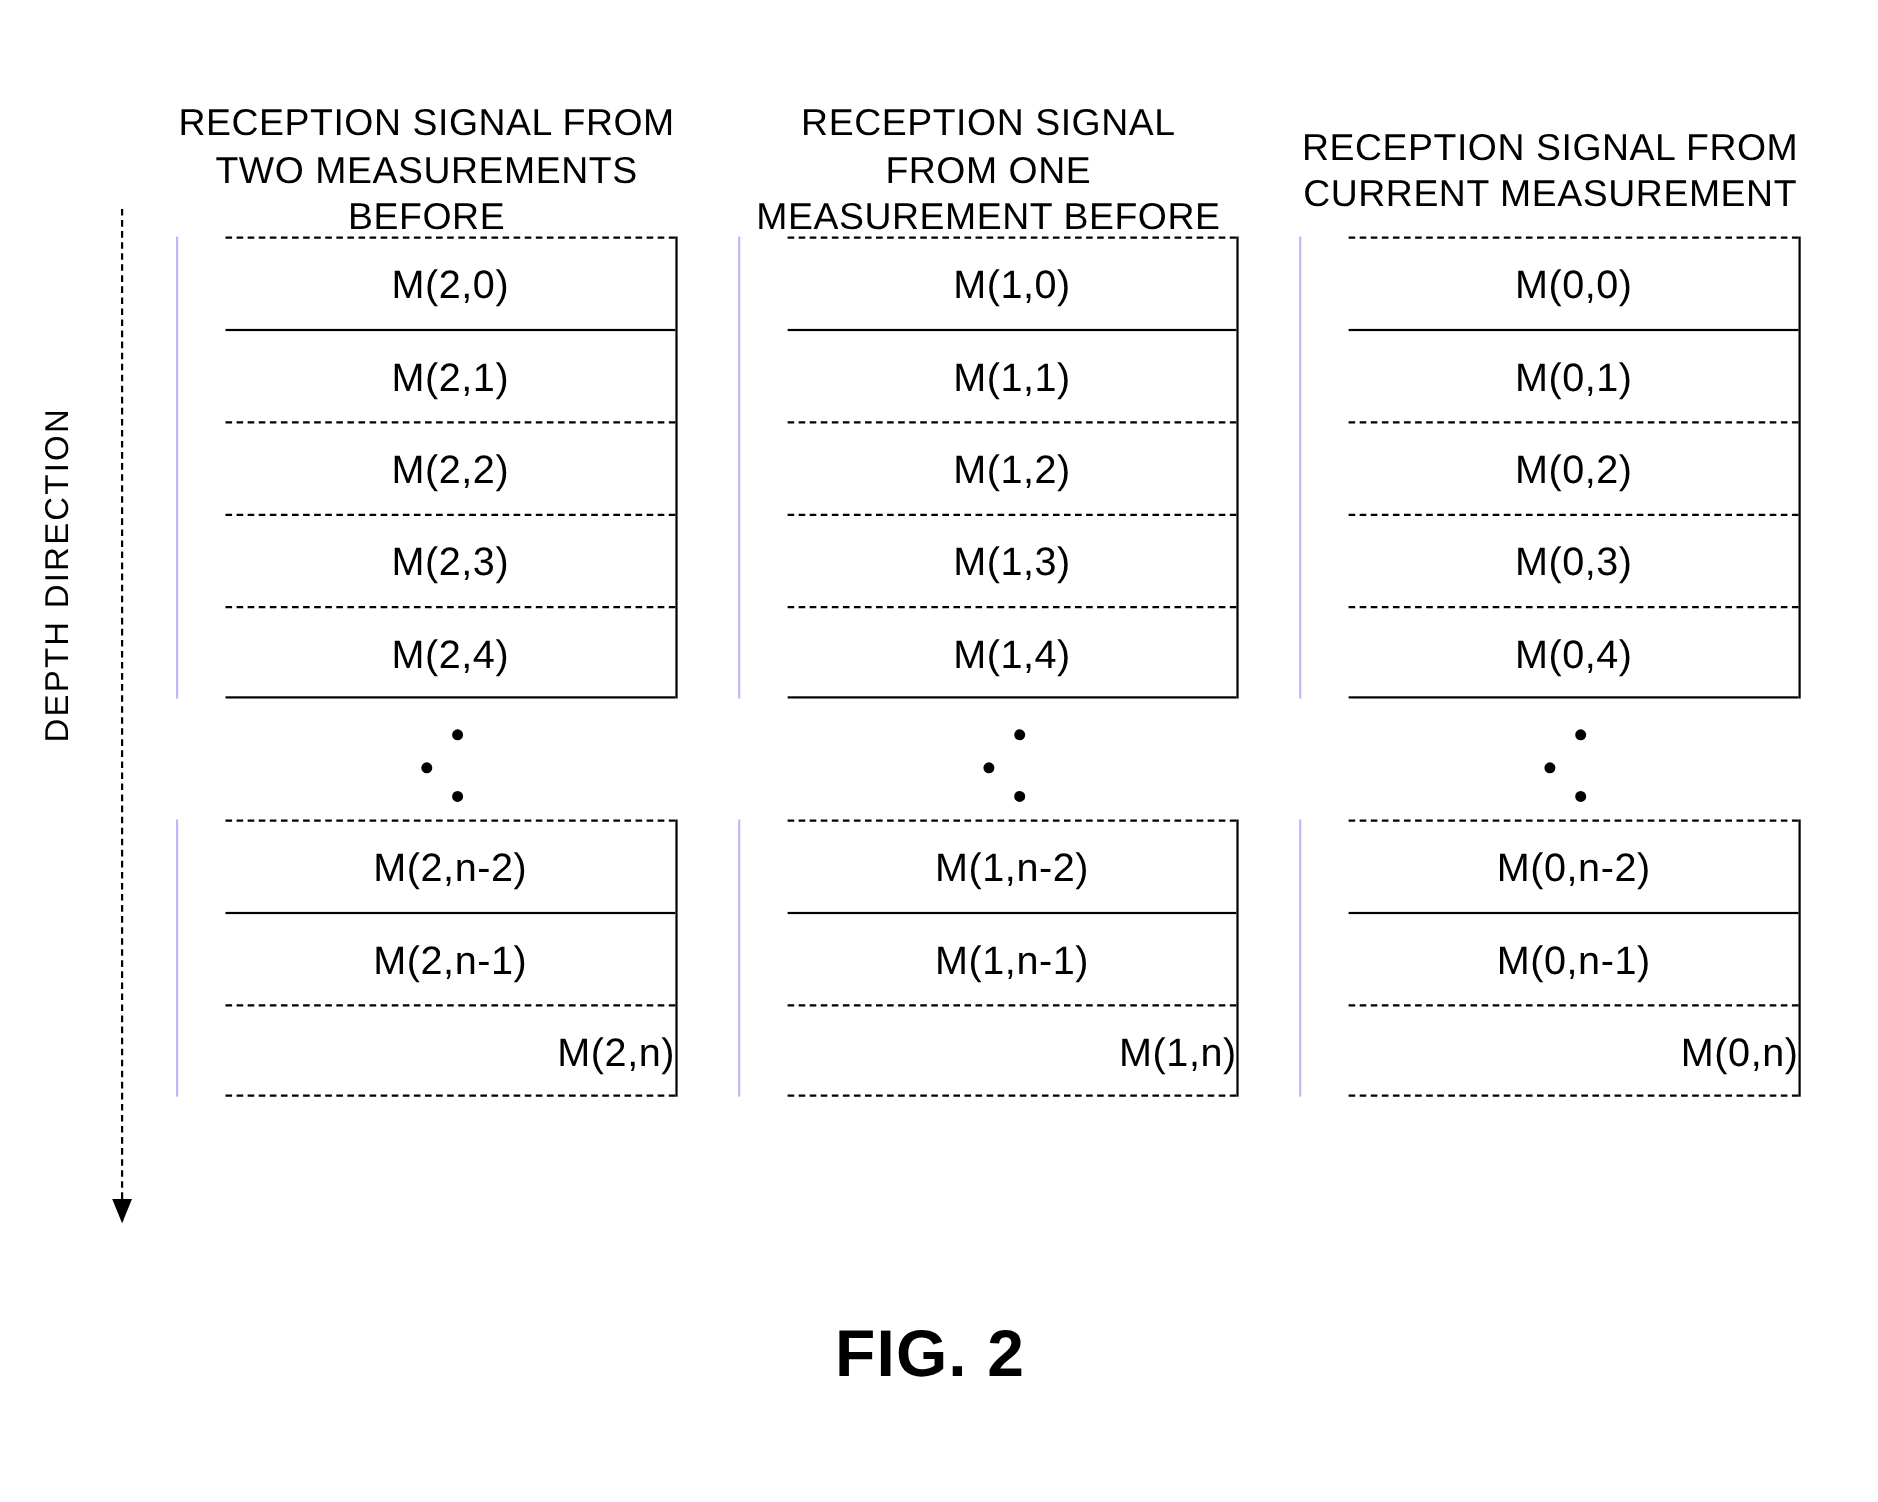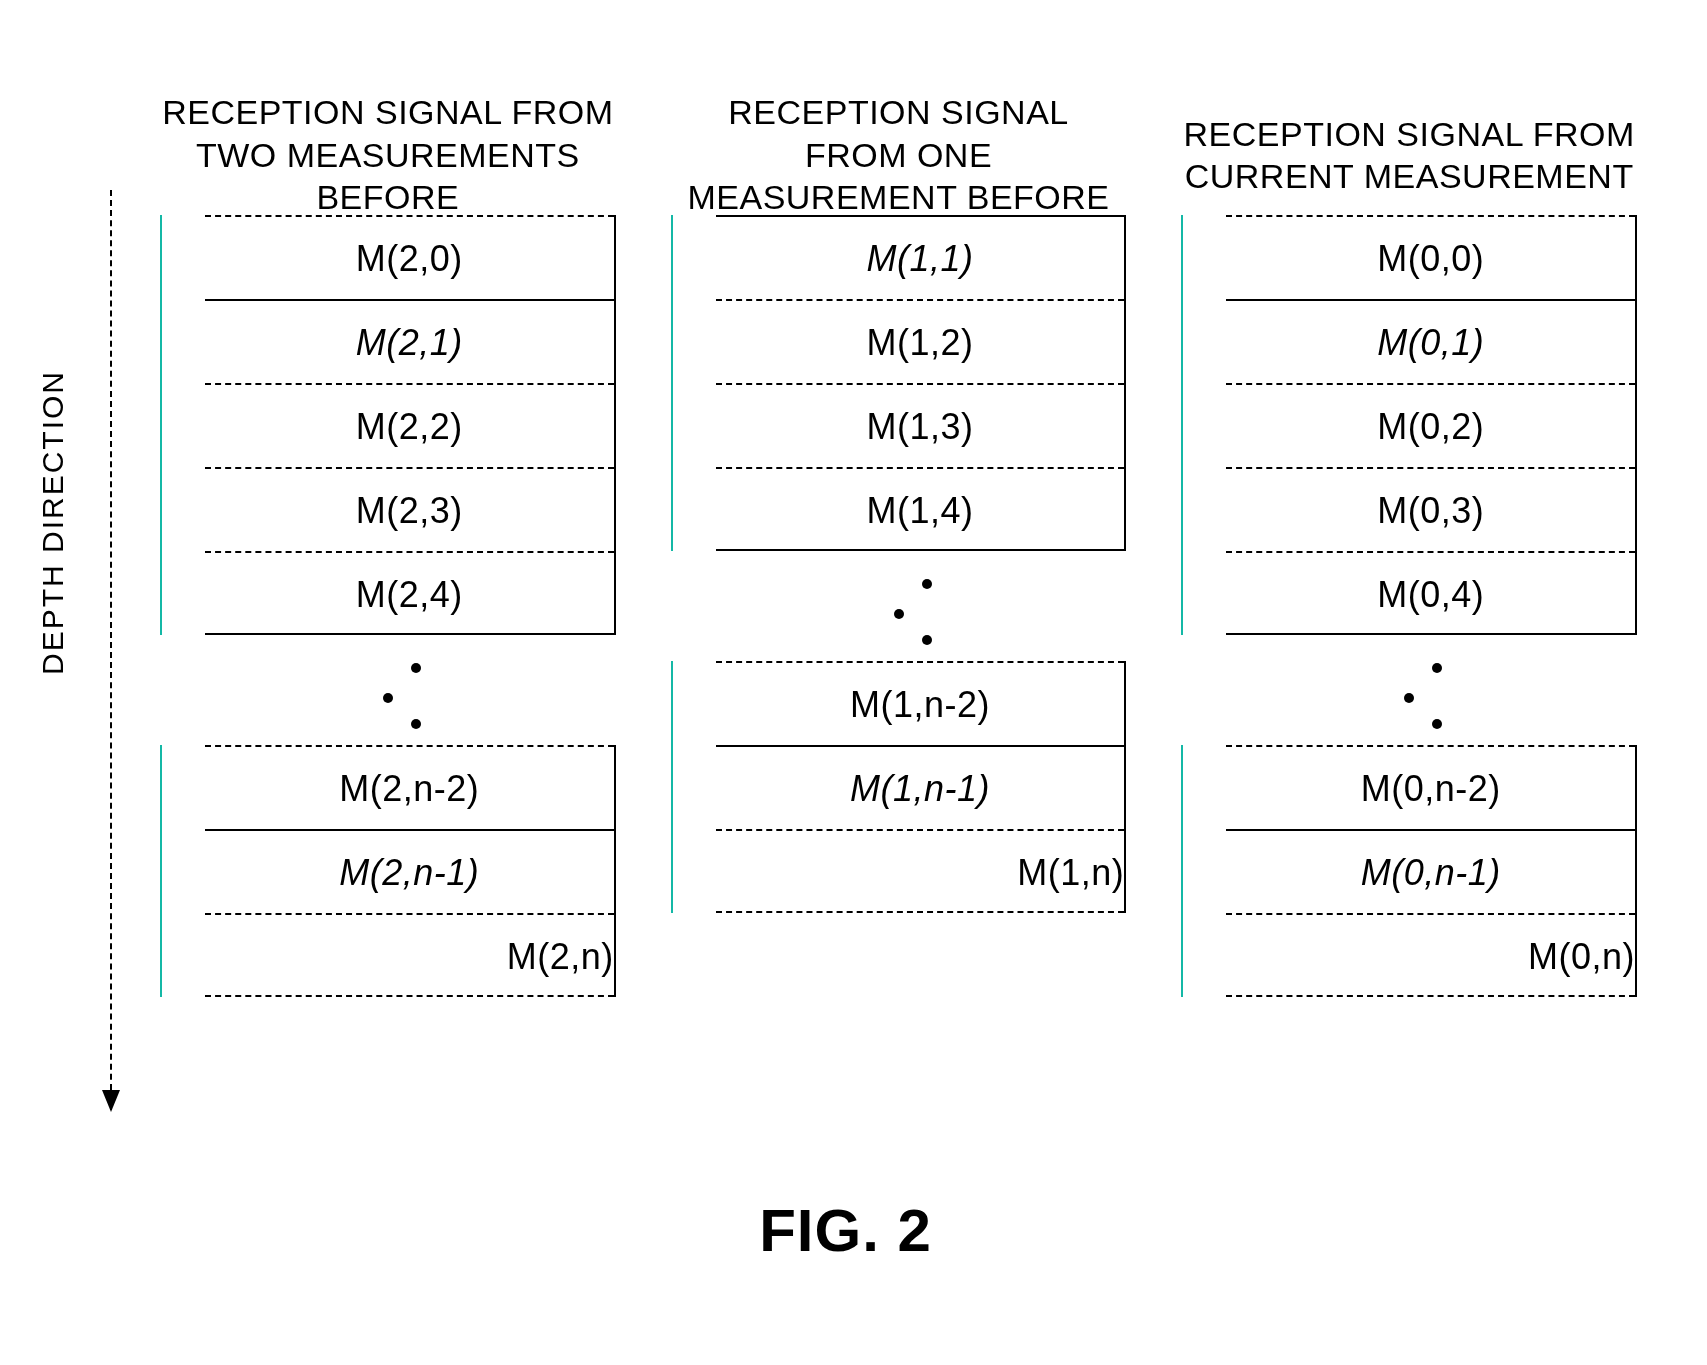--- a/index.html
+++ b/index.html
@@ -49,38 +49,38 @@
     white-space: pre-line;
   }
 
   .block {
     width: 100%;
     box-sizing: border-box;
   }
 
   
   .group {
-    border-left: 2px solid #14b8a6;
+    border-left: 2px solid #c4b5fd;
     border-right: 2px solid #000;
     width: 100%;
     box-sizing: border-box;
     padding-left: 43px;
   }
   .row {
     height: 84px;
     line-height: 84px;
     text-align: center;
     font-size: 36px;
     font-family: "Arial Narrow", Arial, sans-serif;
     font-stretch: condensed;
     letter-spacing: 0.5px;
     box-sizing: border-box;
   }
   
-  .bt-solid  { border-top: 2px solid #000; font-style: italic; }
+  .bt-solid  { border-top: 2px solid #000; }
   .bt-dash   { border-top: 2px dashed #000; }
   .bb-solid  { border-bottom: 2px solid #000; text-align: center; }
   .bb-dash   { border-bottom: 2px dashed #000; text-align: right; }
 
   
   .vellipsis {
     height: 110px;
     position: relative;
   }
   .vellipsis .dot {
@@ -189,20 +189,21 @@
       </div>
     </div>
 
     <div class="col">
       <div class="col-title">RECEPTION SIGNAL
 FROM ONE
 MEASUREMENT BEFORE</div>
 
       <div class="block">
         <div class="group">
+          <div class="row bt-dash">M(1,0)</div>
           <div class="row bt-solid">M(1,1)</div>
           <div class="row bt-dash">M(1,2)</div>
           <div class="row bt-dash">M(1,3)</div>
           <div class="row bt-dash bb-solid">M(1,4)</div>
         </div>
 
         <div class="vellipsis">
           <div class="dot d1"></div>
           <div class="dot d2"></div>
           <div class="dot d3"></div>

